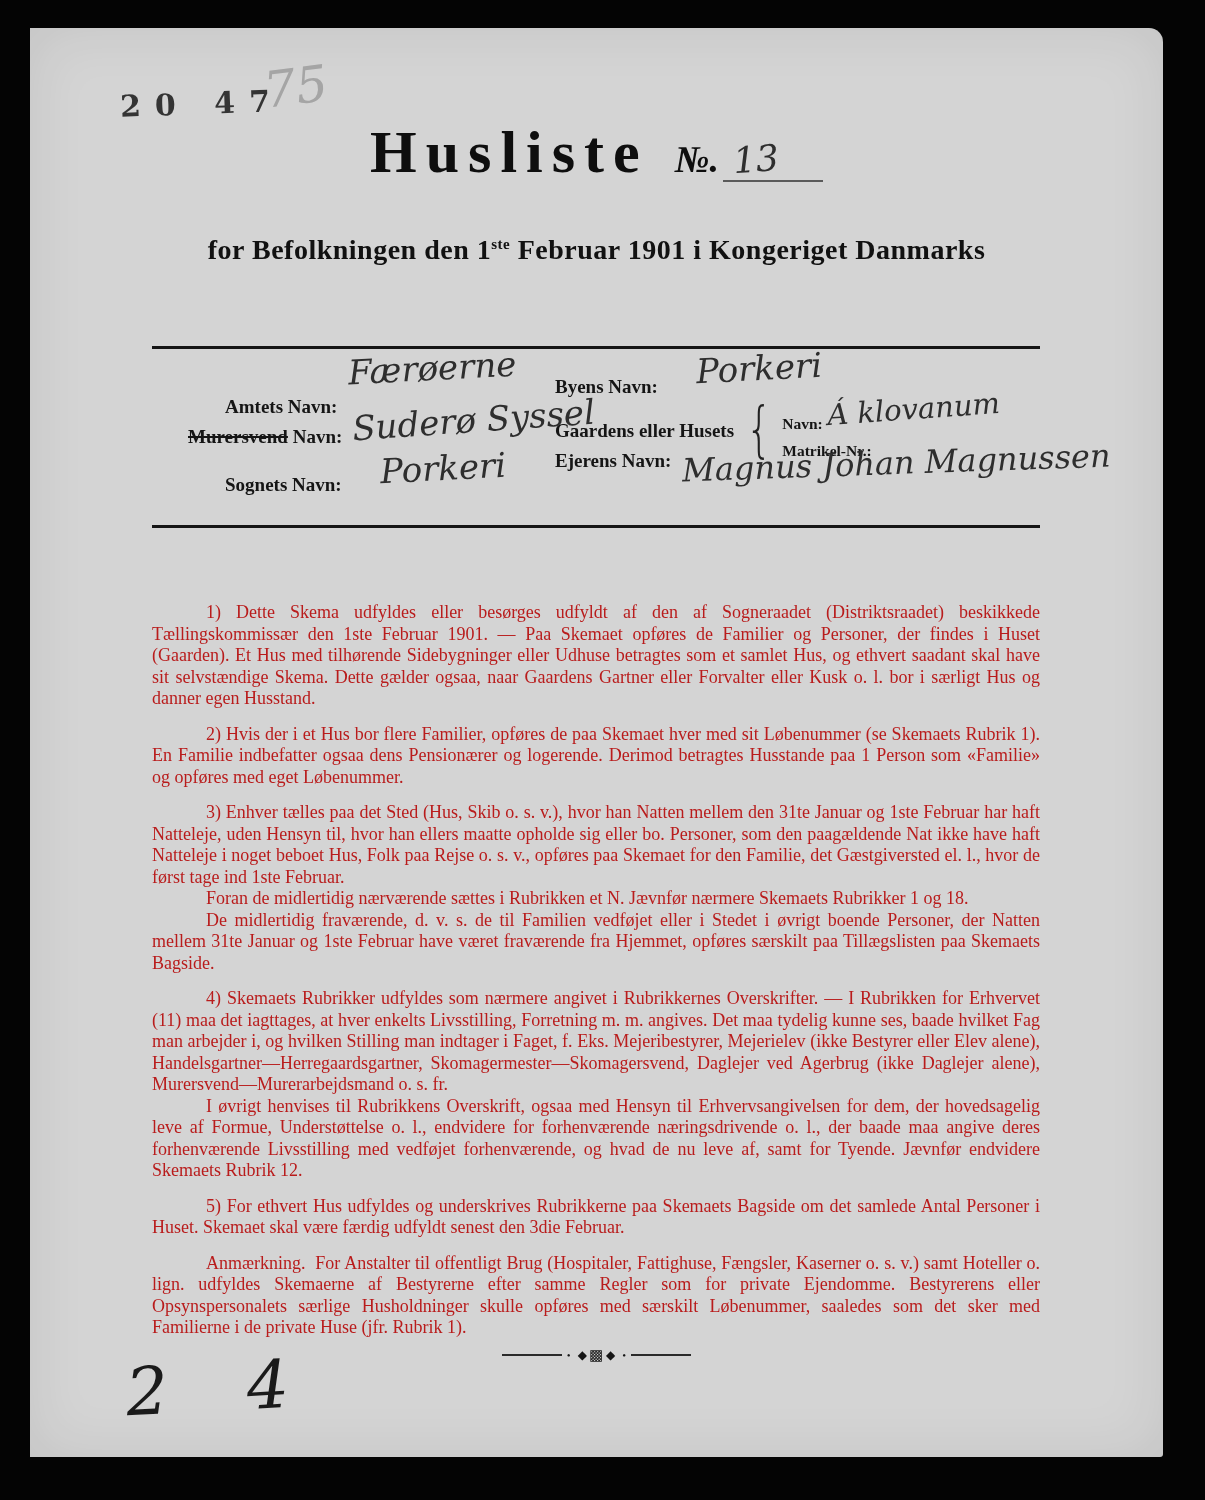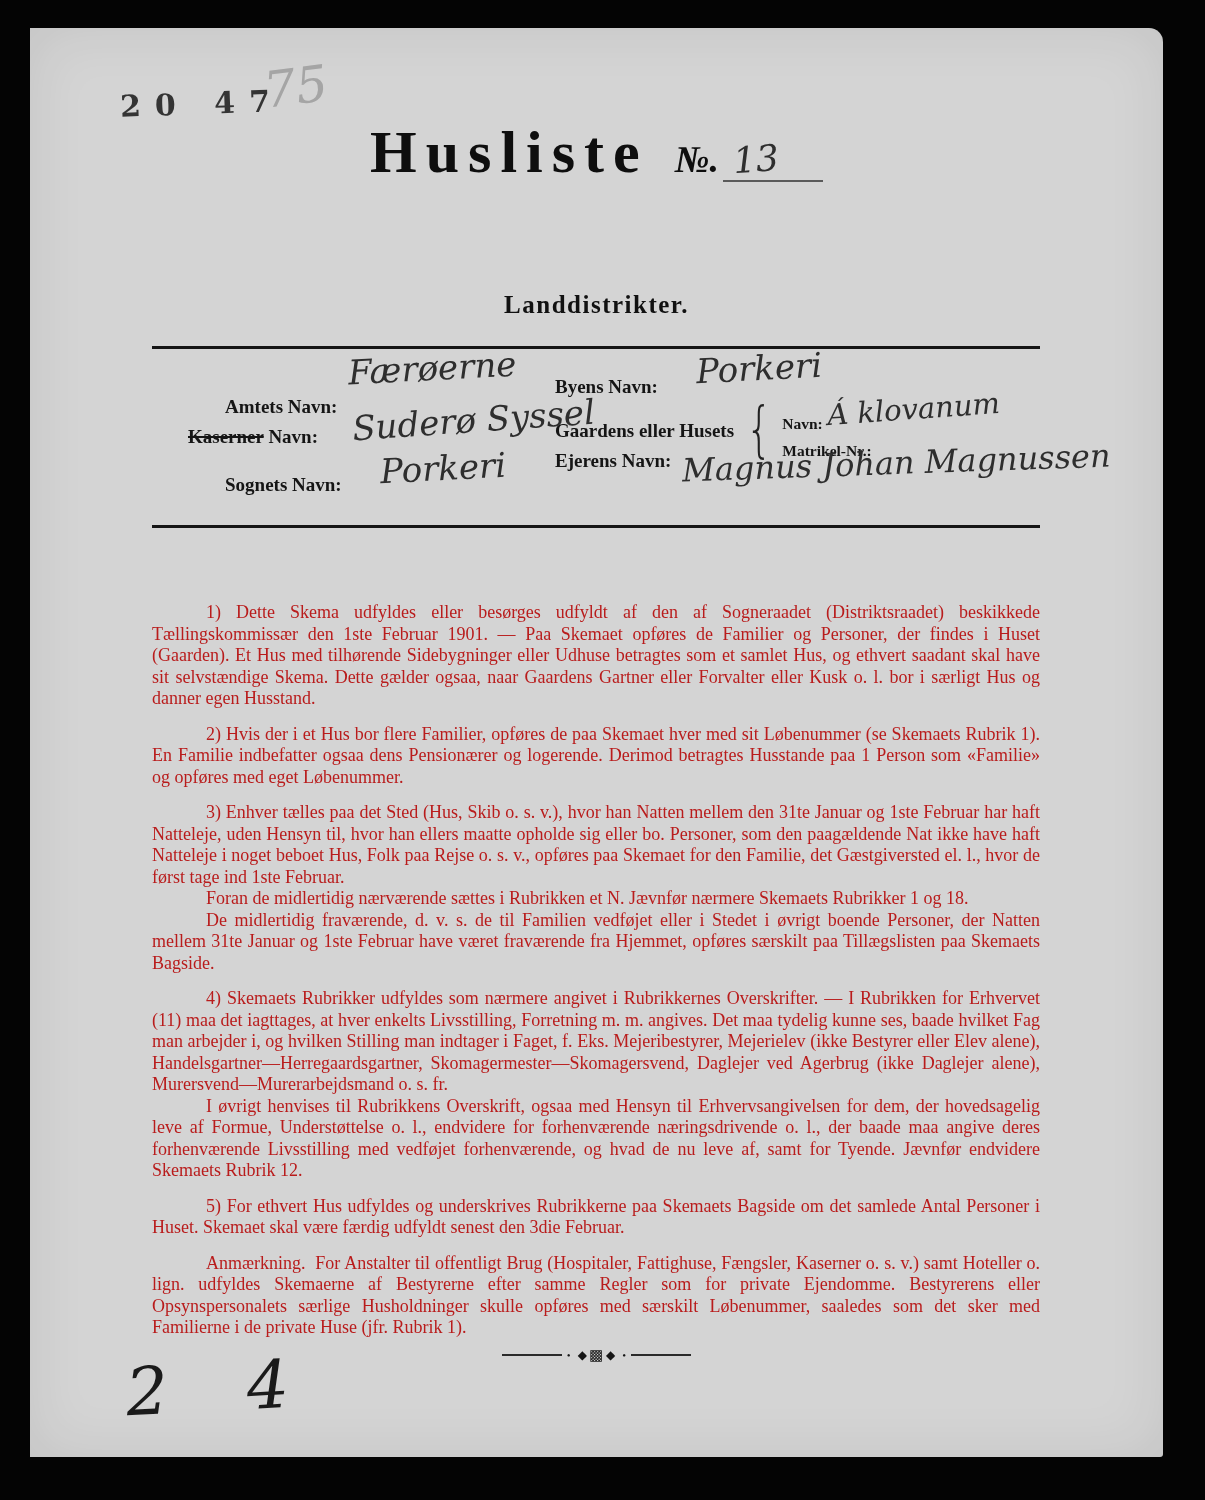--- a/index.html
+++ b/index.html
@@ -77,28 +77,30 @@
 <div class="stage">
   <div class="paper">
 
     <div class="abs stamp">20 47</div>
     <div class="abs pencil hand">75</div>
 
     <div class="abs title-row">
       <span class="title-main">Husliste</span><span class="title-no">№.</span><span class="no-line"><span class="hand">13</span></span>
     </div>
 
-    <div class="abs subtitle2">Landdistrikter.</div>
+    <div class="abs subtitle">
+      <span>for Befolkningen den 1</span><sup>ste</sup><span> Februar 1901 i Kongeriget Danmarks</span>
+    </div>
 
     <div class="abs rule-line hr1"></div>
 
     <div class="abs flabel" style="left:195px; top:348px;margin-top:20px;">Amtets Navn:</div>
     <div class="abs hand amt-value">Færøerne</div>
 
-    <div class="abs flabel" style="left:158px; top:398px;"><span class="struck">Kaserner</span><span> Navn:</span></div>
+    <div class="abs flabel" style="left:158px; top:398px;"><span class="struck">Murersvend</span><span> Navn:</span></div>
     <div class="abs hand herred-value">Suderø Syssel</div>
 
     <div class="abs flabel" style="left:195px; top:446px;">Sognets Navn:</div>
     <div class="abs hand sogn-value">Porkeri</div>
 
     <div class="abs flabel" style="left:525px; top:348px;">Byens Navn:</div>
     <div class="abs hand by-value">Porkeri</div>
 
     <div class="abs gaard-group">
       <span class="flabel gaard-label">Gaardens eller Husets</span>

